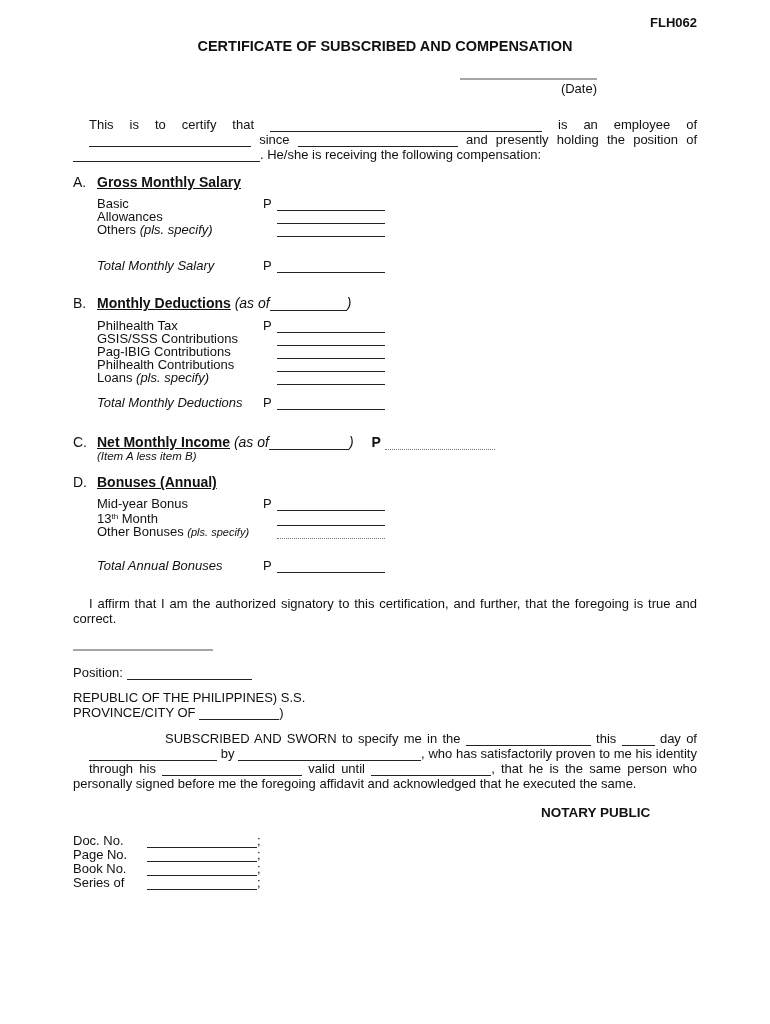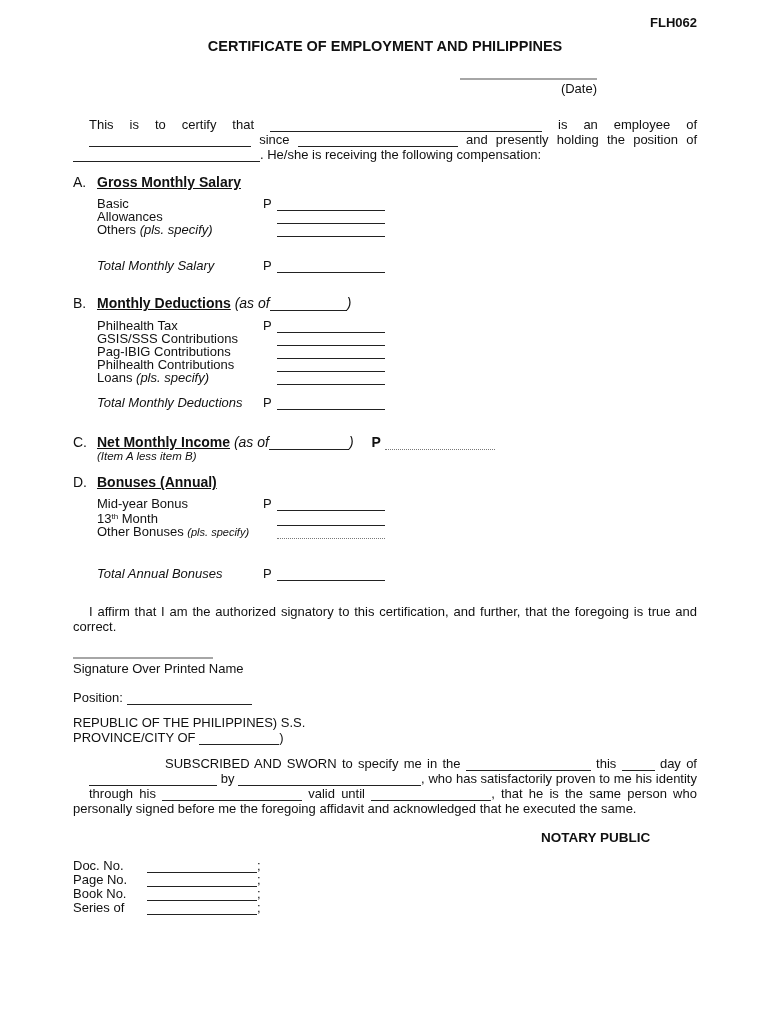--- a/index.html
+++ b/index.html
@@ -48,21 +48,21 @@
   .reg-label{display:inline-block;width:74px;}
   .reg-blank{width:110px;}
 </style>
 </head>
 <body>
 
 <div class="page">
 
   <div class="form-code">FLH062</div>
 
-  <div class="title">CERTIFICATE OF EMPLOYMENT AND PHILIPPINES</div>
+  <div class="title">CERTIFICATE OF SUBSCRIBED AND COMPENSATION</div>
 
   <div class="date-block">
     <span class="date-inner">
       <span class="date-line"></span>
       <span class="date-label">(Date)</span>
     </span>
   </div>
 
   <div class="para">
     <div class="jline">
@@ -136,33 +136,32 @@
   <div class="rows" style="margin-top:8px">
     <div class="item-row">
       <span class="item-label"><span>Mid-year Bonus</span></span><span class="cur">P</span><span class="blank amt"></span>
     </div>
     <div class="item-row">
       <span class="item-label"><span>13</span><sup>th</sup><span> Month</span></span><span class="cur"></span><span class="blank amt"></span>
     </div>
     <div class="item-row">
       <span class="item-label"><span>Other Bonuses </span><span class="note-sm">(pls. specify)</span></span><span class="cur"></span><span class="blank amt dotted"></span>
     </div>
-    <div class="item-row total-row" style="margin-top:29px">
+    <div class="item-row total-row" style="margin-top:21px">
       <span class="item-label">Total Annual Bonuses</span><span class="cur">P</span><span class="blank amt"></span>
     </div>
   </div>
 
   <div style="margin-top:24px">
     <div class="jline">I affirm that I am the authorized signatory to this certification, and further, that the foregoing is true and</div>
     <div class="nline">correct.</div>
   </div>
 
   <div style="margin-top:22px">
     <div class="sig-line"></div>
-    <div class="sig-label">Signature Over Printed Name</div>
   </div>
 
   <div class="nline" style="margin-top:15px">
     <span>Position:</span>
     <span class="blank" style="width:125px"></span>
   </div>
 
   <div style="margin-top:10px">
     <div class="nline">REPUBLIC OF THE PHILIPPINES) S.S.</div>
     <div class="nline">

